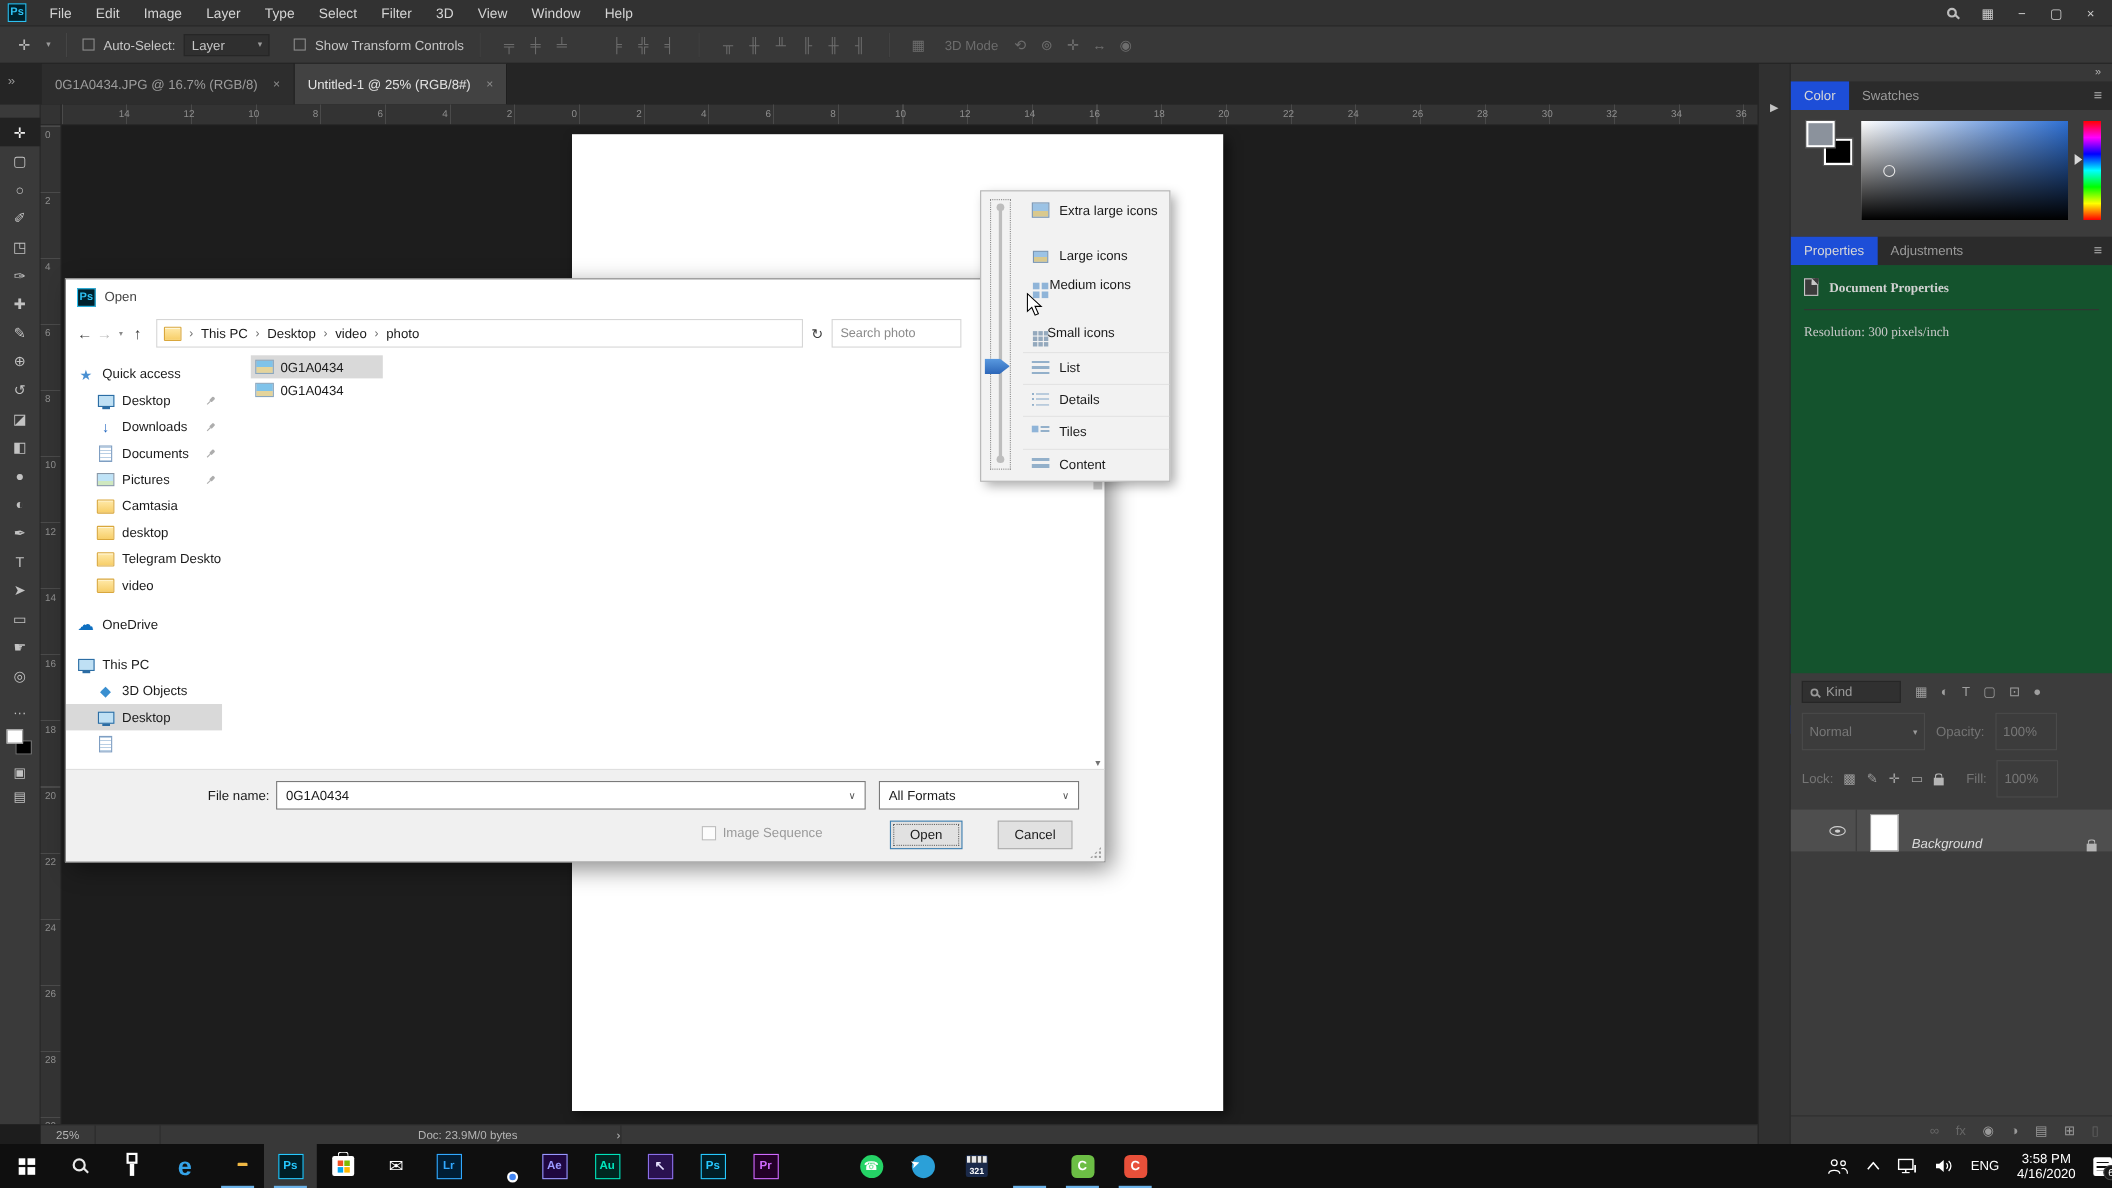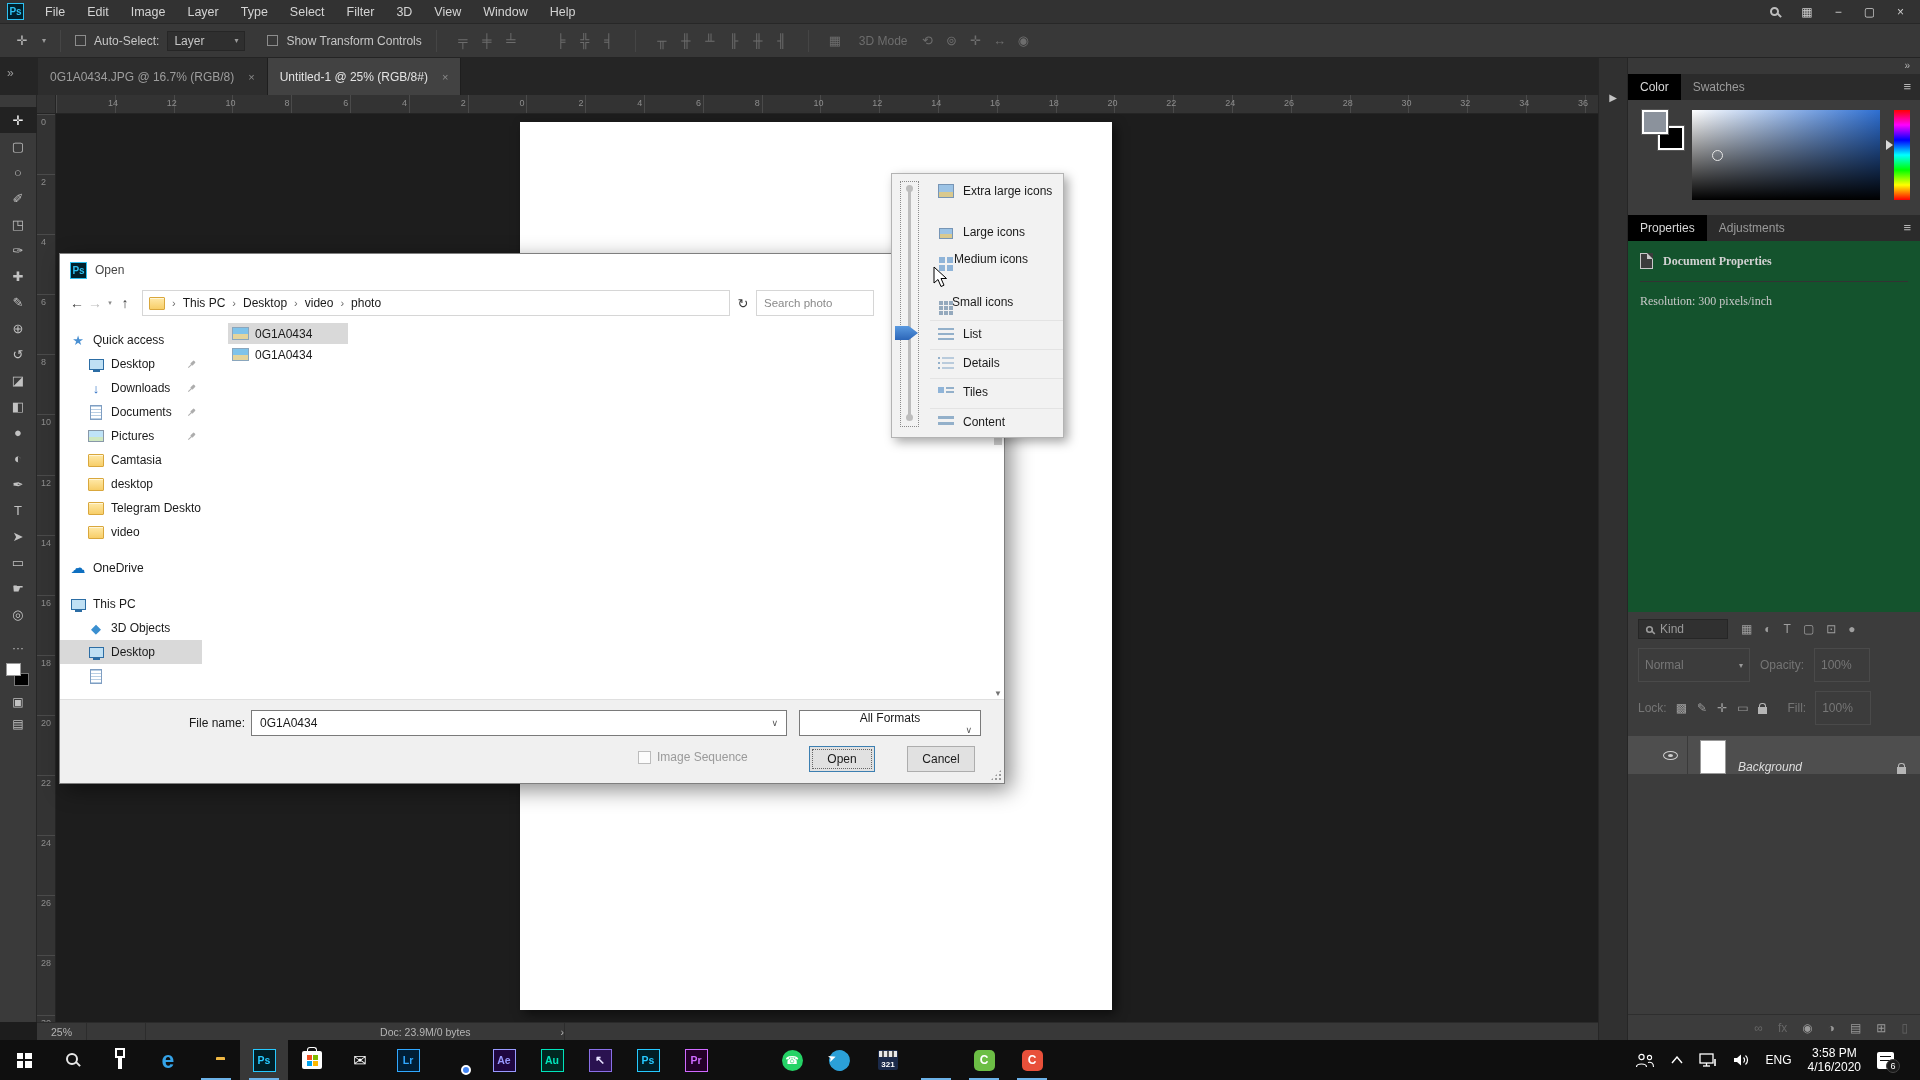--- a/index.html
+++ b/index.html
@@ -69,21 +69,21 @@
   .doc-field{margin-left:58px;width:420px;height:100%;display:flex;align-items:center;justify-content:flex-end;
              border-left:1px solid #2c2c2c;border-right:1px solid #2c2c2c;gap:90px;}
 
   
   .dock-strip{position:absolute;left:1598px;top:58px;width:30px;bottom:40px;background:#303030;border-left:1px solid #262626;border-right:1px solid #262626;}
   .expand-arrow{display:block;text-align:center;margin-top:34px;color:#c3c3c3;font-size:10px;}
   .panels{position:absolute;left:1628px;top:58px;width:292px;bottom:40px;background:#383838;}
   .dock-header{height:16px;display:flex;justify-content:flex-end;padding:2px 10px 0 0;color:#b5b5b5;font-size:10px;}
   .tab-row{height:26px;background:#2b2b2b;display:flex;align-items:stretch;}
   .p-tab{padding:6px 12px 0;font-size:12px;color:#9b9b9b;}
-  .p-tab.active{background:#000000;color:#d8d8d8;}
+  .p-tab.active{background:#1d4ed8;color:#d8d8d8;}
   .burger{margin-left:auto;color:#b5b5b5;padding:5px 9px 0 0;font-size:13px;}
   .color-content{height:115px;background:#3c3c3c;position:relative;}
   .cp-fg{position:absolute;left:14px;top:10px;width:26px;height:24px;background:#8b929c;border:2px solid #fff;outline:1px solid #555;z-index:2;}
   .cp-bg{position:absolute;left:30px;top:26px;width:26px;height:24px;background:#000;border:2px solid #fff;outline:1px solid #555;}
   .color-field{position:absolute;left:64px;top:10px;width:188px;height:90px;
                background:linear-gradient(to bottom,rgba(0,0,0,0),#000),linear-gradient(to right,#fff,#2e6fd2);}
   .picker-ring{position:absolute;left:20px;top:40px;width:11px;height:11px;border:1px solid #e8e8e8;border-radius:50%;}
   .hue-bar{position:absolute;right:10px;top:10px;width:16px;height:90px;
            background:linear-gradient(#f00,#f0f,#00f,#0ff,#0f0,#ff0,#f00);}
   .hue-pointer{position:absolute;right:27px;top:40px;width:0;height:0;border-top:5px solid transparent;border-bottom:5px solid transparent;border-left:7px solid #d8d8d8;}
@@ -157,21 +157,21 @@
   .dlg-files{flex:1;padding:3px 0 0 26px;}
   .file-item{display:flex;align-items:center;gap:6px;height:21px;padding:0 36px 0 4px;width:max-content;color:#1a1a1a;}
   .file-item.selected{background:#d9d9d9;}
   .file-thumb{width:17px;height:13px;border:1px solid #8aa6bd;background:linear-gradient(#7fc3ea 55%,#e4d49b 55%);flex:none;}
   .dlg-footer{height:84px;background:#f0f0f0;border-top:1px solid #dfdfdf;position:relative;flex:none;}
   .fn-label{position:absolute;left:15px;top:16px;width:170px;text-align:right;color:#1a1a1a;}
   .fn-combo{position:absolute;left:191px;top:10px;width:536px;height:26px;background:#fff;border:1px solid #7a7a7a;
             display:flex;align-items:center;padding:0 8px;}
   .combo-caret{margin-left:auto;font-size:9px;color:#555;}
   .fmt-combo{position:absolute;left:739px;top:10px;width:182px;height:26px;background:#fff;border:1px solid #7a7a7a;
-             display:flex;align-items:center;padding:0 8px;flex-direction:column;}
+             display:flex;align-items:center;padding:0 8px;}
   .img-seq{position:absolute;left:578px;top:50px;display:flex;align-items:center;gap:6px;color:#9a9a9a;}
   .cb{width:13px;height:13px;border:1px solid #bcbcbc;background:#fcfcfc;flex:none;}
   .dlg-btn{position:absolute;top:46px;height:26px;background:#e1e1e1;border:1px solid #adadad;display:flex;align-items:center;justify-content:center;color:#1a1a1a;}
   .open-btn{left:749px;width:66px;border:1px solid #3c7fb1;outline:1px dotted #666;outline-offset:-4px;}
   .cancel-btn{left:847px;width:68px;}
   .grip{position:absolute;right:3px;bottom:3px;width:10px;height:10px;
         background:radial-gradient(circle at 1px 1px,#9a9a9a 1px,transparent 1.4px);background-size:4px 4px;clip-path:polygon(100% 0,100% 100%,0 100%);}
 
   
   .view-menu{position:absolute;left:891px;top:173px;width:173px;height:265px;background:#f2f2f2;border:1px solid #b3b3b3;
@@ -248,21 +248,21 @@
   .tb-telegram .circle-badge{background:#2ba0d8;font-size:10px;}
   .tb-telegram .tg-plane{display:inline-block;transform:rotate(-18deg);margin-left:-2px;}
   .klite-ico{width:20px;height:20px;background:#1b2a4a;border-radius:2px;display:flex;align-items:flex-end;justify-content:center;
              color:#fff;font-size:8px;font-weight:bold;position:relative;padding-bottom:1px;}
   .klite-ico::before{content:"";position:absolute;top:1px;left:1px;right:1px;height:6px;
              background:repeating-linear-gradient(90deg,#e8e8e8 0 3px,#555 3px 5px);}
   .winrar-ico{width:20px;height:19px;background:linear-gradient(90deg,#c0392b 0 28%,#e67e22 28% 52%,#a93226 52% 76%,#f1c40f 76%);border-radius:2px;}
   .cam-ico{width:21px;height:21px;border-radius:5px;display:flex;align-items:center;justify-content:center;color:#fff;font-weight:bold;font-size:12px;}
   .tb-camtasia .cam-ico{background:#6cbe45;}
   .tb-camrec .cam-ico{background:#e8503a;}
-  .tray{margin-left:auto;display:flex;align-items:center;gap:16px;padding-right:26px;color:#fff;font-size:12px;}
+  .tray{margin-left:auto;display:flex;align-items:center;gap:16px;padding-right:0;color:#fff;font-size:12px;}
   .tray-glyph{display:flex;align-items:center;}
   .clock-block{text-align:center;line-height:14px;font-size:12px;}
   .notif-ico{width:17px;height:17px;background:#fff;border-radius:2px;position:relative;}
   .notif-ico::before{content:"";position:absolute;left:3px;top:4px;right:3px;height:8px;
                      background:repeating-linear-gradient(180deg,#0f0f0f 0 1.5px,transparent 1.5px 4px);}
   .notif-badge{position:absolute;right:-6px;bottom:-4px;width:14px;height:14px;border-radius:50%;background:#1a1a1a;
                border:1px solid #444;color:#fff;font-size:9px;display:flex;align-items:center;justify-content:center;}
 
   
   .ico{width:16px;height:16px;display:inline-flex;align-items:center;justify-content:center;flex:none;font-size:12px;}

